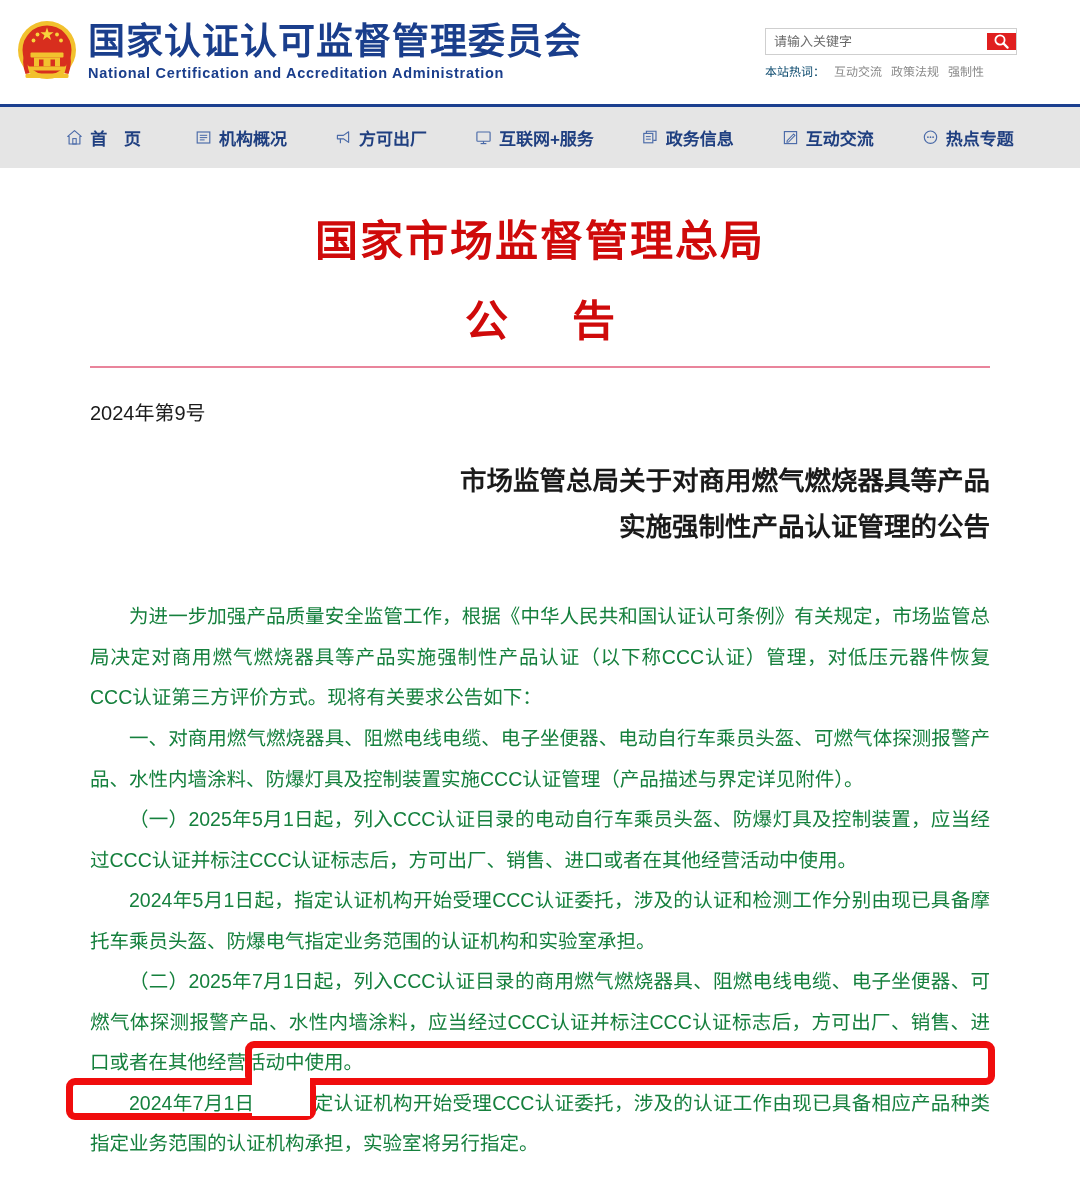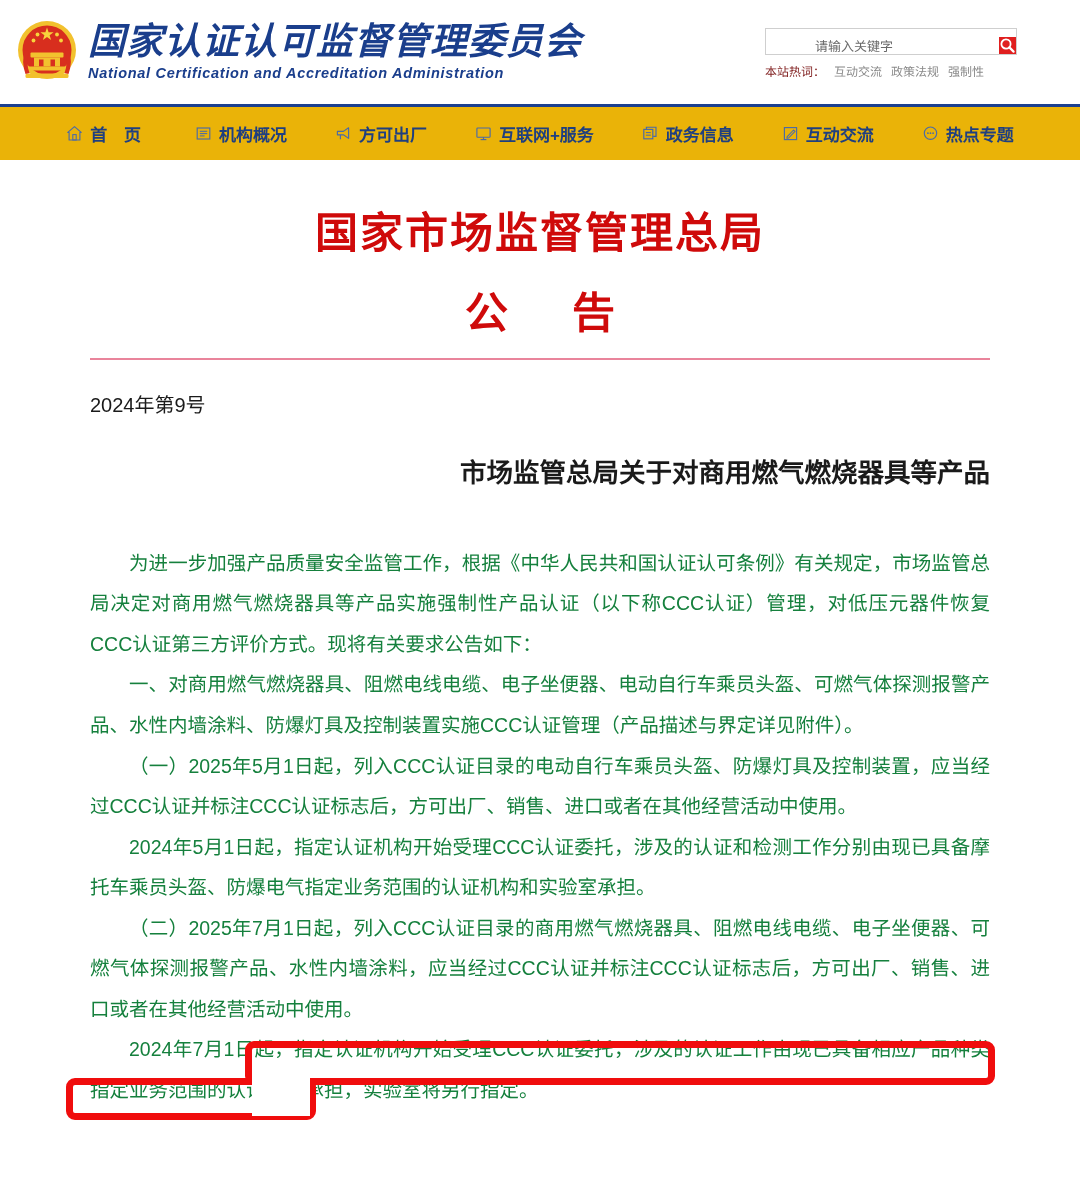--- a/index.html
+++ b/index.html
@@ -20,21 +20,20 @@
     background: #ffffff;
     border-bottom: 3px solid #1b3f8f;
     display: flex;
     align-items: center;
   }
 
   .brand {
     display: flex;
     align-items: center;
     margin-left: 16px;
-    font-style: italic;
   }
 
   .emblem {
     width: 62px;
     height: 72px;
     position: relative;
     flex: 0 0 auto;
   }
   .emblem svg { display: block; width: 62px; height: 72px; }
 
@@ -62,25 +61,24 @@
 
   
   .search-zone {
     position: absolute;
     left: 765px;
     top: 28px;
     width: 252px;
   }
   .search-row {
     display: flex;
-    align-items: flex-end;
+    align-items: center;
     height: 27px;
     border: 1px solid #cfcfcf;
     background: #fff;
-    padding-left: 41px;
   }
   .search-input {
     flex: 1 1 auto;
     border: none;
     outline: none;
     font-family: "Liberation Sans", "DejaVu Sans", sans-serif;
     font-size: 13px;
     color: #555;
     padding: 0 8px;
     background: transparent;
@@ -98,31 +96,31 @@
   }
   .search-btn svg { display:block; }
 
   .hotwords {
     margin-top: 7px;
     font-size: 12px;
     color: #8a8a8a;
     white-space: nowrap;
     font-family: "Liberation Sans", "DejaVu Sans", sans-serif;
   }
-  .hotwords .hw-label { color: #7f1d1d; }
+  .hotwords .hw-label { color: #0c4a6e; }
   .hotwords a {
     color: #8a8a8a;
     text-decoration: none;
     margin-left: 9px;
   }
 
   
   .main-nav {
-    height: 53px;
-    background: #eab308;
+    height: 61px;
+    background: #e5e5e5;
     display: flex;
     align-items: center;
     justify-content: center;
     gap: 0;
   }
   .nav-item {
     display: flex;
     align-items: center;
     gap: 7px;
     color: #1f3f80;
@@ -384,20 +382,21 @@
   <h1 class="doc-title">国家市场监督管理总局</h1>
   <h2 class="doc-subtitle">公告</h2>
 
 
   <div class="rule"></div>
 
   <div class="doc-number">2024年第9号</div>
 
   <div class="headline">
     <div>市场监管总局关于对商用燃气燃烧器具等产品</div>
+    <div>实施强制性产品认证管理的公告</div>
   </div>
 
   <div class="body-copy">
     <p class="para">为进一步加强产品质量安全监管工作，根据《中华人民共和国认证认可条例》有关规定，市场监管总局决定对商用燃气燃烧器具等产品实施强制性产品认证（以下称CCC认证）管理，对低压元器件恢复CCC认证第三方评价方式。现将有关要求公告如下：</p>
     <p class="para">一、对商用燃气燃烧器具、阻燃电线电缆、电子坐便器、电动自行车乘员头盔、可燃气体探测报警产品、水性内墙涂料、防爆灯具及控制装置实施CCC认证管理（产品描述与界定详见附件）。</p>
     <p class="para">（一）2025年5月1日起，列入CCC认证目录的电动自行车乘员头盔、防爆灯具及控制装置，应当经过CCC认证并标注CCC认证标志后，方可出厂、销售、进口或者在其他经营活动中使用。</p>
     <p class="para">2024年5月1日起，指定认证机构开始受理CCC认证委托，涉及的认证和检测工作分别由现已具备摩托车乘员头盔、防爆电气指定业务范围的认证机构和实验室承担。</p>
     <p class="para">（二）2025年7月1日起，列入CCC认证目录的商用燃气燃烧器具、阻燃电线电缆、电子坐便器、可燃气体探测报警产品、水性内墙涂料，应当经过CCC认证并标注CCC认证标志后，方可出厂、销售、进口或者在其他经营活动中使用。</p>
     <p class="para">2024年7月1日起，指定认证机构开始受理CCC认证委托，涉及的认证工作由现已具备相应产品种类指定业务范围的认证机构承担，实验室将另行指定。</p>
   </div>

